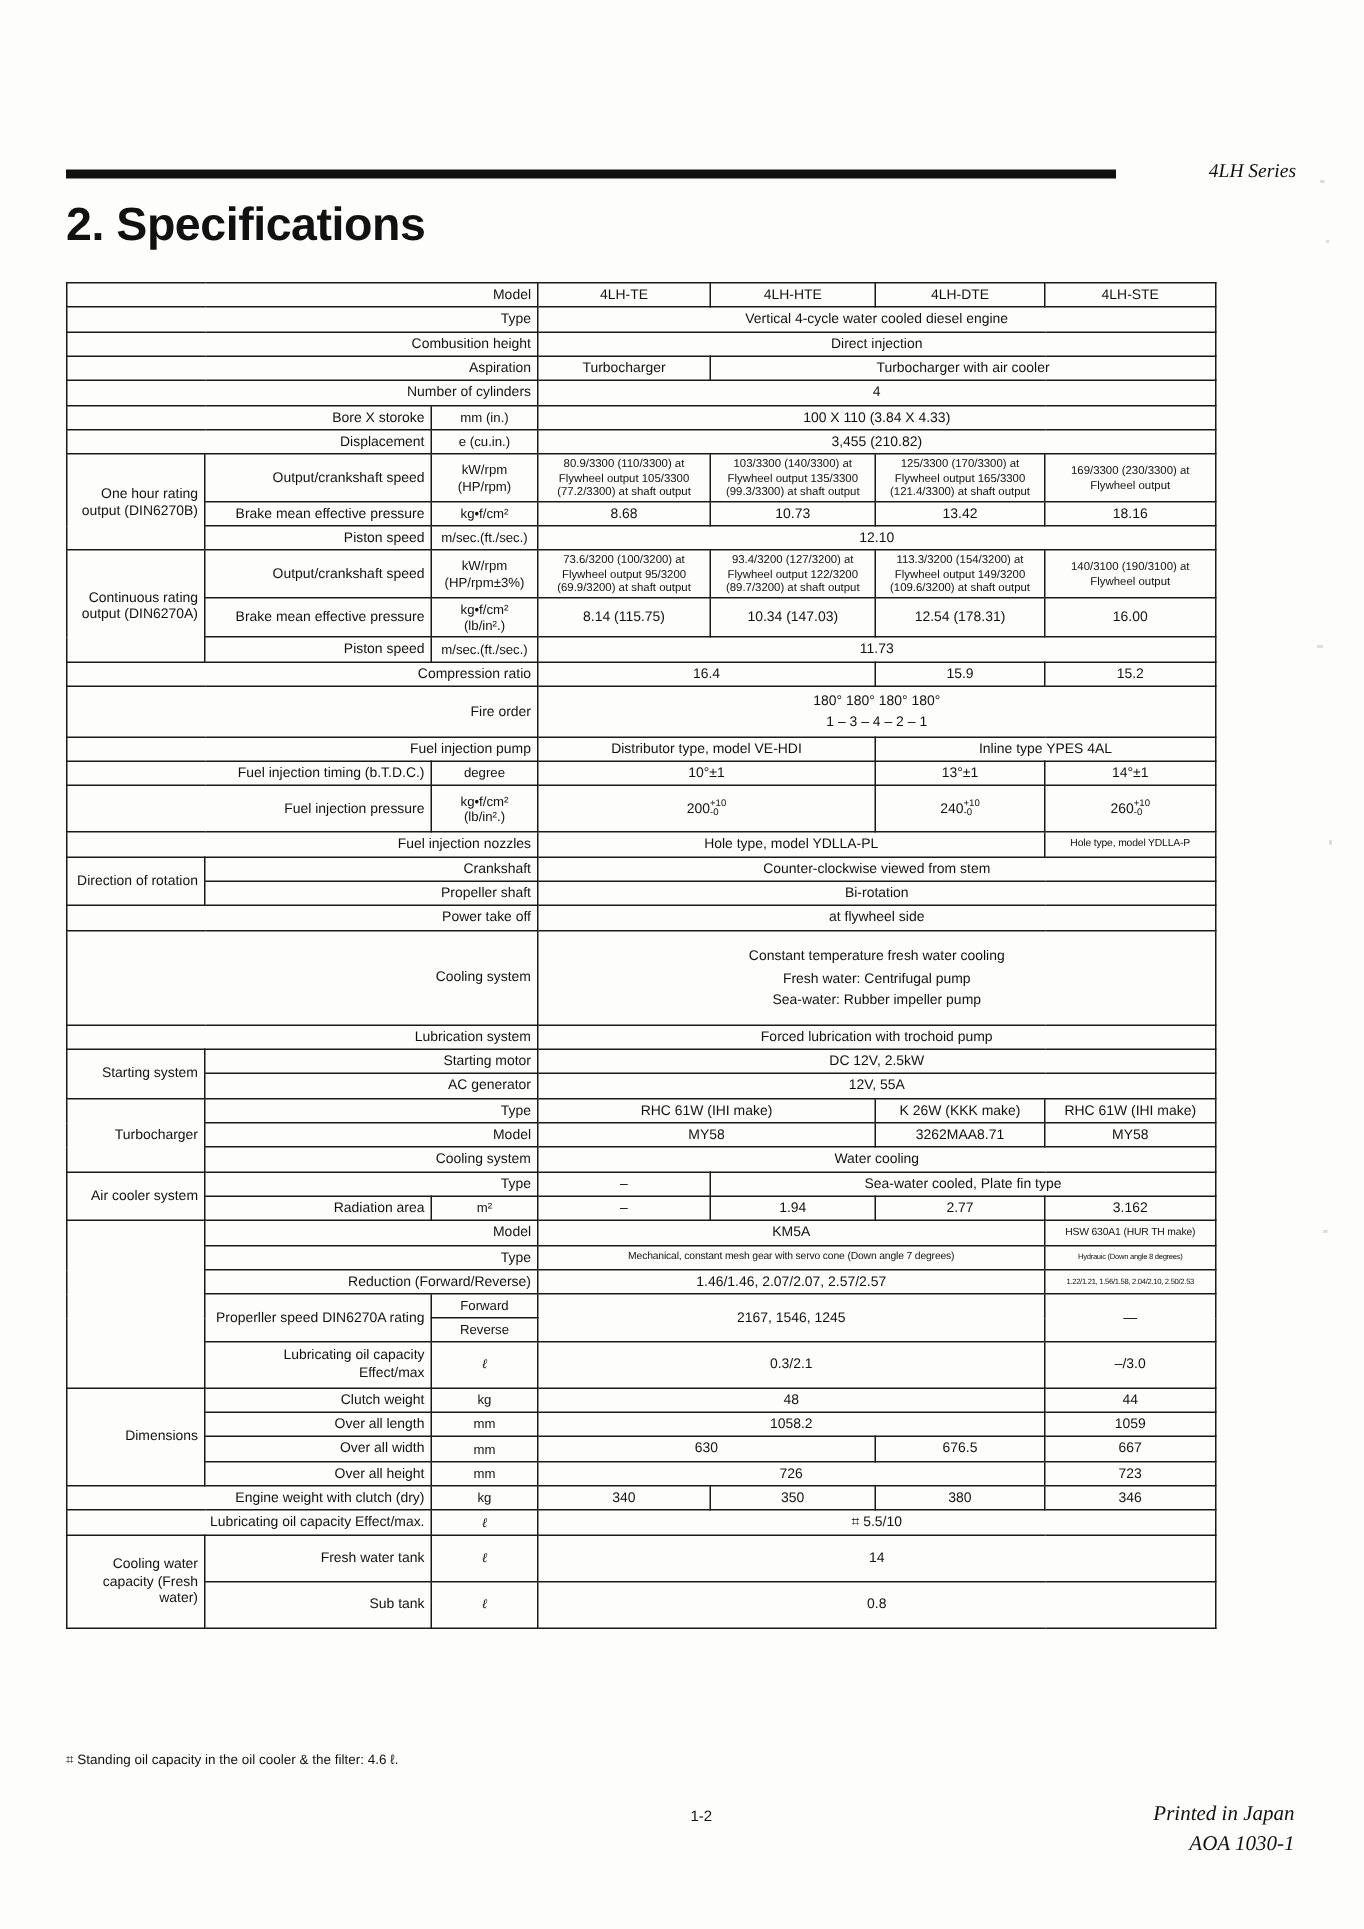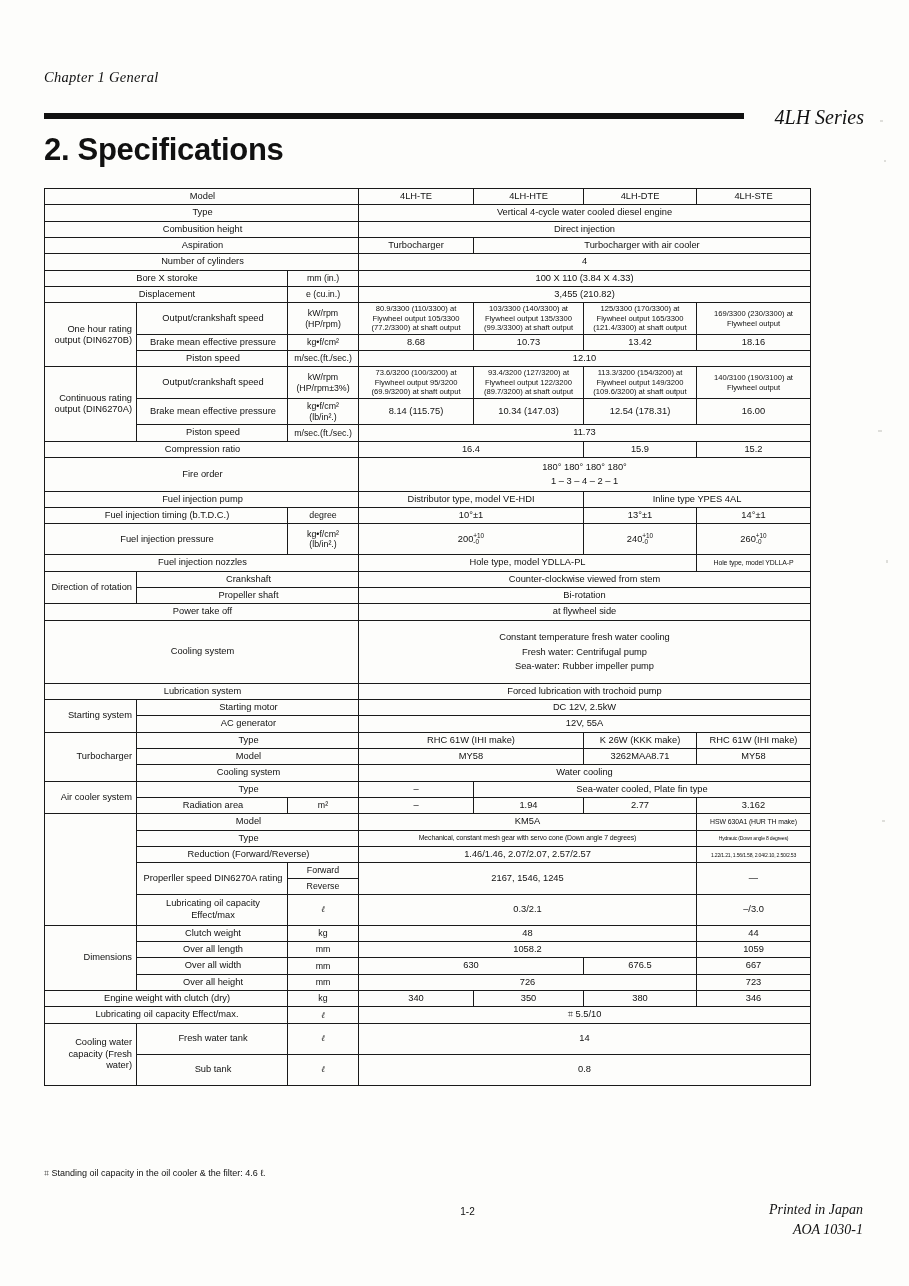--- a/index.html
+++ b/index.html
@@ -23,21 +23,21 @@
     letter-spacing:.3px;
   }
   .rule-row { position:absolute; left:44px; top:109px; width:820px; height:14px; }
   .rule-bar {
     position:absolute; left:0; top:4px; width:700px; height:6px;
     background:#111;
   }
   .rule-series {
     position:absolute; right:0; top:-3px;
     font-family:"Liberation Serif", serif;
-    font-style:italic; font-size:20px;
+    font-style:italic; font-size:13px;
   }
   .title {
     position:absolute; left:44px; top:132px;
     font-size:31px; font-weight:bold; letter-spacing:-0.3px;
   }
 
   
   .tbl {
     position:absolute; left:44px; top:188px;
     width:766px;
@@ -46,21 +46,21 @@
     font-size:9.3px;
     line-height:1.22;
   }
   .tbl td {
     border:1px solid #1a1a1a;
     padding:2px 4px;
     vertical-align:middle;
     text-align:center;
     font-size:9.3px;
   }
-  .tbl td.l { text-align:center; padding-left:6px; }
+  .tbl td.l { text-align:right; padding-left:6px; }
   .tbl td.grp { text-align:right; padding-left:6px; }
   .tbl td.unit { font-size:8.8px; }
   .tbl td.sm { font-size:7.6px; line-height:1.25; padding:1px 2px; }
   .tbl td.xs { font-size:5.1px; letter-spacing:-.2px; padding:1px 1px; }
   .tbl td.tiny { font-size:6.9px; padding:1px 2px; letter-spacing:-.1px; }
   .tbl td.tall { height:26px; }
   .lit { font-family:"Liberation Serif", serif; font-style:italic; font-size:12px; }
   .fr { display:inline-block; text-align:left; vertical-align:middle; line-height:1.02; }
   .fr b { display:block; font-weight:normal; font-size:6.4px; }
 
@@ -84,21 +84,20 @@
 
   
   .speck { position:absolute; background:#c9c9c4; opacity:.6; }
 </style>
 </head>
 <body>
 
 <div class="page">
 
   <div class="hdr">
-    <div class="line">Chapter 1 General</div>
   </div>
   <div class="rule-row">
     <div class="rule-bar"></div>
     <div class="rule-series">4LH Series</div>
   </div>
 
   <div class="title">2. Specifications</div>
 
   <table class="tbl">
     <colgroup>

